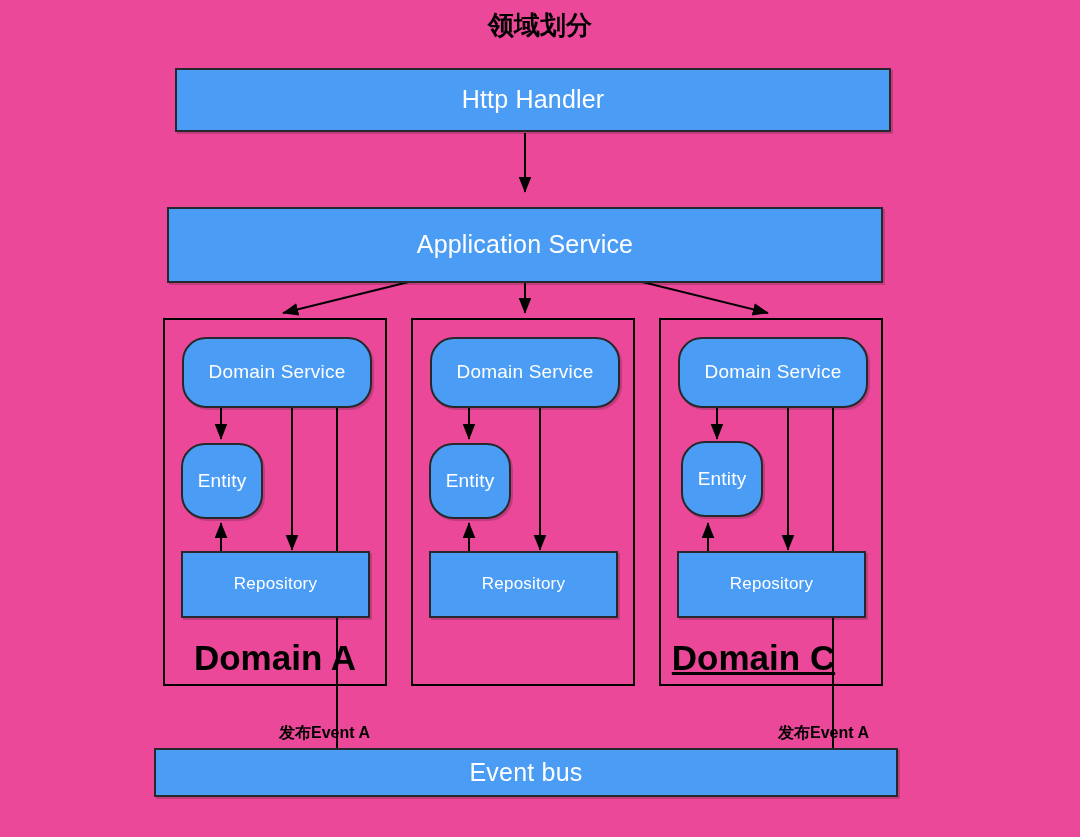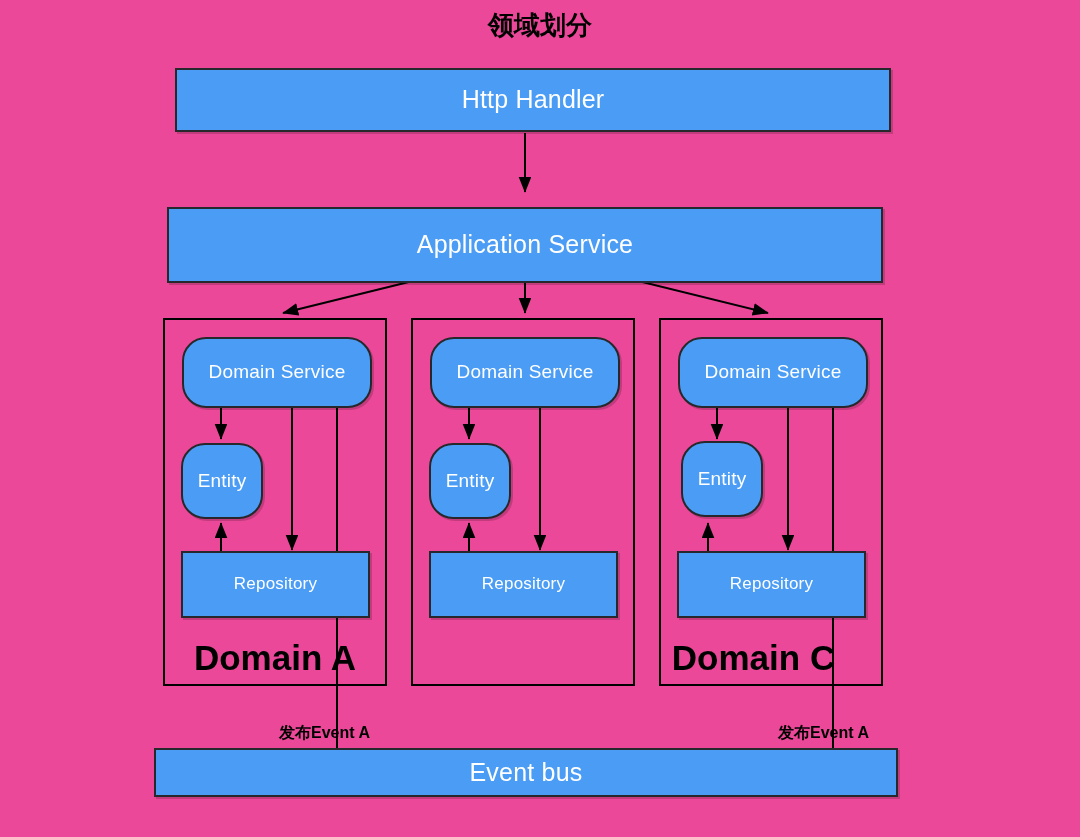--- a/index.html
+++ b/index.html
@@ -157,21 +157,21 @@
   </div>
 
   <div class="node shadowed t-med" style="left:681px; top:441px; width:82px; height:76px;">
     <span>Entity</span>
   </div>
 
   <div class="node shadowed t-small" style="left:677px; top:551px; width:189px; height:67px;">
     <span>Repository</span>
   </div>
 
-  <div class="group-label t-group" style="left:659px; top:636px; width:189px; height:44px;">Domain C</div>
+  <div class="group-label t-group" style="left:659px; top:636px; width:189px; height:44px;text-decoration:underline;">Domain C</div>
 
   <div class="edge-label" style="left:279px; top:723px;">发布Event A</div>
 
   <div class="edge-label" style="left:778px; top:723px;">发布Event A</div>
 
   <div class="node shadowed t-big" style="left:154px; top:748px; width:744px; height:49px;">
     <span>Event bus</span>
   </div>
 
 </div>

